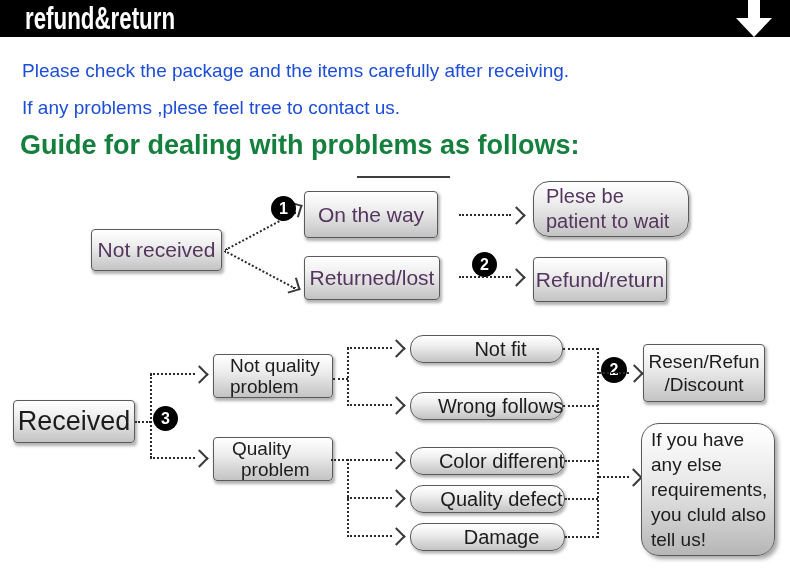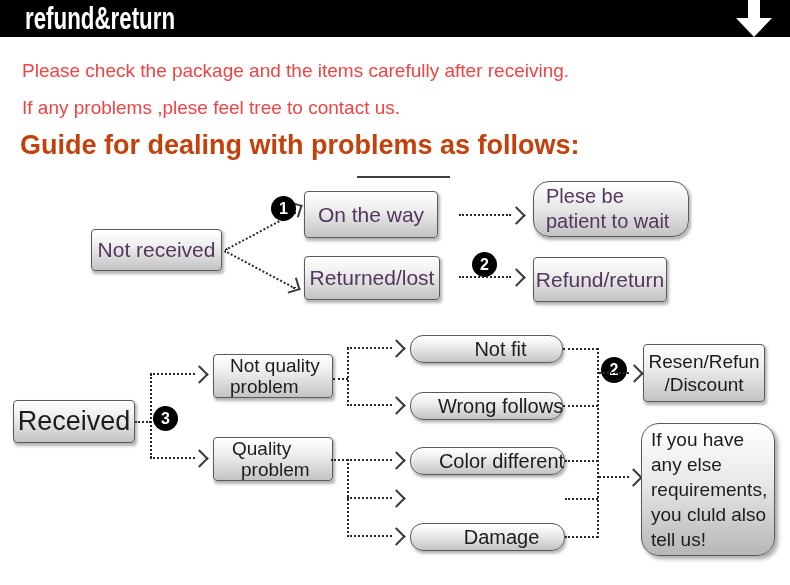--- a/index.html
+++ b/index.html
@@ -5,22 +5,22 @@
   html,body{margin:0;padding:0;background:#fff;}
   .canvas{position:relative;width:790px;height:585px;background:#ffffff;overflow:hidden;
           font-family:"Liberation Sans", sans-serif;color:#1a1a1a;}
   .banner{position:absolute;left:0;top:0;width:790px;height:37px;background:#000;}
   .banner-title{position:absolute;left:25px;top:0;height:37px;line-height:37px;color:#fff;
           font-size:31px;font-weight:bold;transform:scaleX(0.72);transform-origin:left center;
           letter-spacing:0px;white-space:nowrap;}
   .arrow-stem{position:absolute;left:748px;top:0;width:12px;height:19px;background:#fff;}
   .arrow-head{position:absolute;left:736px;top:18px;width:0;height:0;
           border-left:18px solid transparent;border-right:18px solid transparent;border-top:19px solid #fff;}
-  .intro-line{position:absolute;left:22px;font-size:19px;color:#ef4444;white-space:nowrap;}
-  .guide-heading{position:absolute;left:20px;top:130px;font-size:27px;font-weight:bold;color:#c2410c;white-space:nowrap;}
+  .intro-line{position:absolute;left:22px;font-size:19px;color:#1d4ed8;white-space:nowrap;}
+  .guide-heading{position:absolute;left:20px;top:130px;font-size:27px;font-weight:bold;color:#15803d;white-space:nowrap;}
   .frag{position:absolute;height:0;border-top:2px solid #3f3f3f;}
   .node{position:absolute;box-sizing:border-box;border:1.5px solid #5a5a5a;border-radius:4px;
         background:linear-gradient(180deg,#ffffff 2%,#ededed 40%,#c3c3c3 100%);
         box-shadow:1.5px 2.5px 3px rgba(0,0,0,0.30);
         display:flex;align-items:center;justify-content:center;
         font-size:20px;color:#1c1c1c;white-space:nowrap;}
   .purple{color:#54355e;font-size:21px;}
   .pill{border-radius:13px;padding-left:28px;}
   .col{flex-direction:column;align-items:flex-start;justify-content:center;}
   .badge{position:absolute;width:25px;height:25px;border-radius:50%;background:#000;color:#fff;
@@ -104,20 +104,21 @@
   <div class="dot-h" style="left:347px;top:459px;width:45px;"></div>
   <div class="head" style="left:390px;top:454px;"></div>
   <div class="dot-h" style="left:347px;top:497px;width:45px;"></div>
   <div class="head" style="left:390px;top:492px;"></div>
   <div class="dot-h" style="left:347px;top:535px;width:45px;"></div>
   <div class="head" style="left:390px;top:530px;"></div>
 
   <div class="node pill" style="left:410px;top:335px;width:153px;height:28px;">Not fit</div>
   <div class="node pill" style="left:410px;top:392px;width:153px;height:28px;">Wrong follows</div>
   <div class="node pill" style="left:410px;top:447px;width:155px;height:28px;">Color different</div>
+  <div class="node pill" style="left:410px;top:485px;width:155px;height:28px;">Quality defect</div>
   <div class="node pill" style="left:410px;top:523px;width:155px;height:28px;">Damage</div>
 
   <div class="dot-h" style="left:563px;top:348px;width:35px;"></div>
   <div class="dot-h" style="left:563px;top:405px;width:35px;"></div>
   <div class="dot-h" style="left:565px;top:460px;width:33px;"></div>
   <div class="dot-h" style="left:565px;top:498px;width:33px;"></div>
   <div class="dot-h" style="left:565px;top:536px;width:33px;"></div>
   <div class="dot-v" style="left:597px;top:348px;height:190px;"></div>
 
   <div class="badge" style="left:601px;top:357px;width:26px;height:26px;">2</div>

